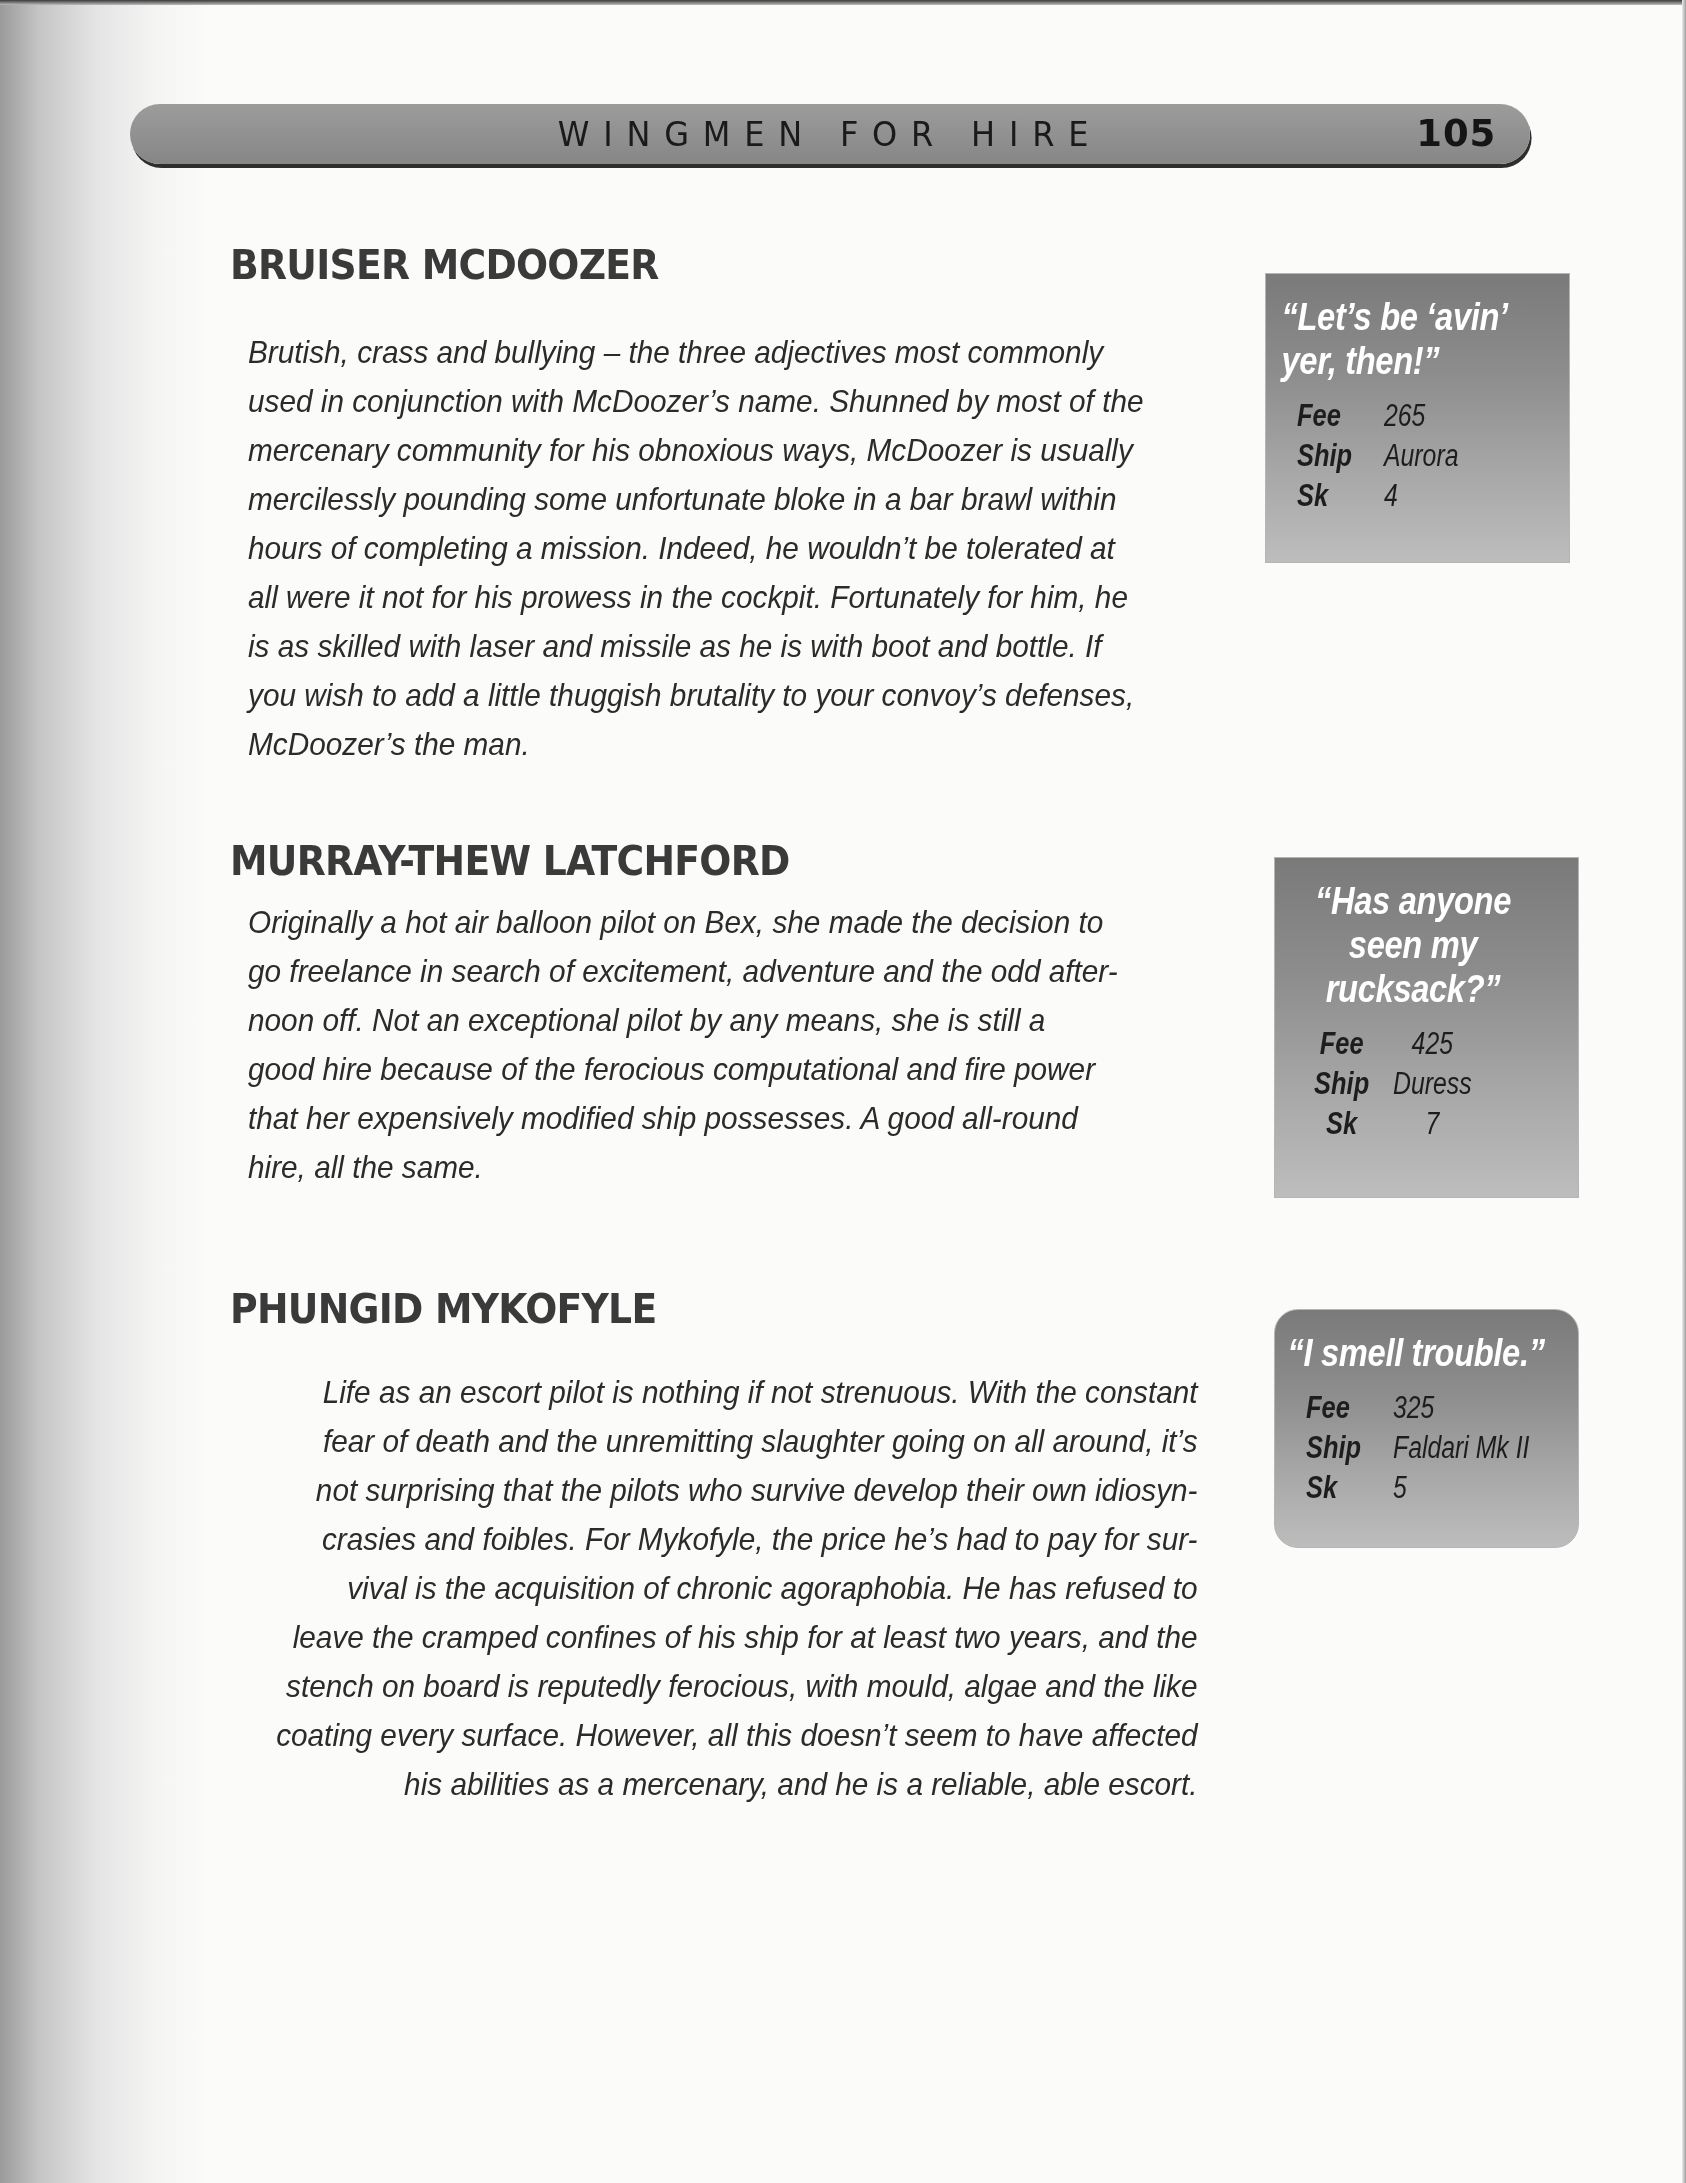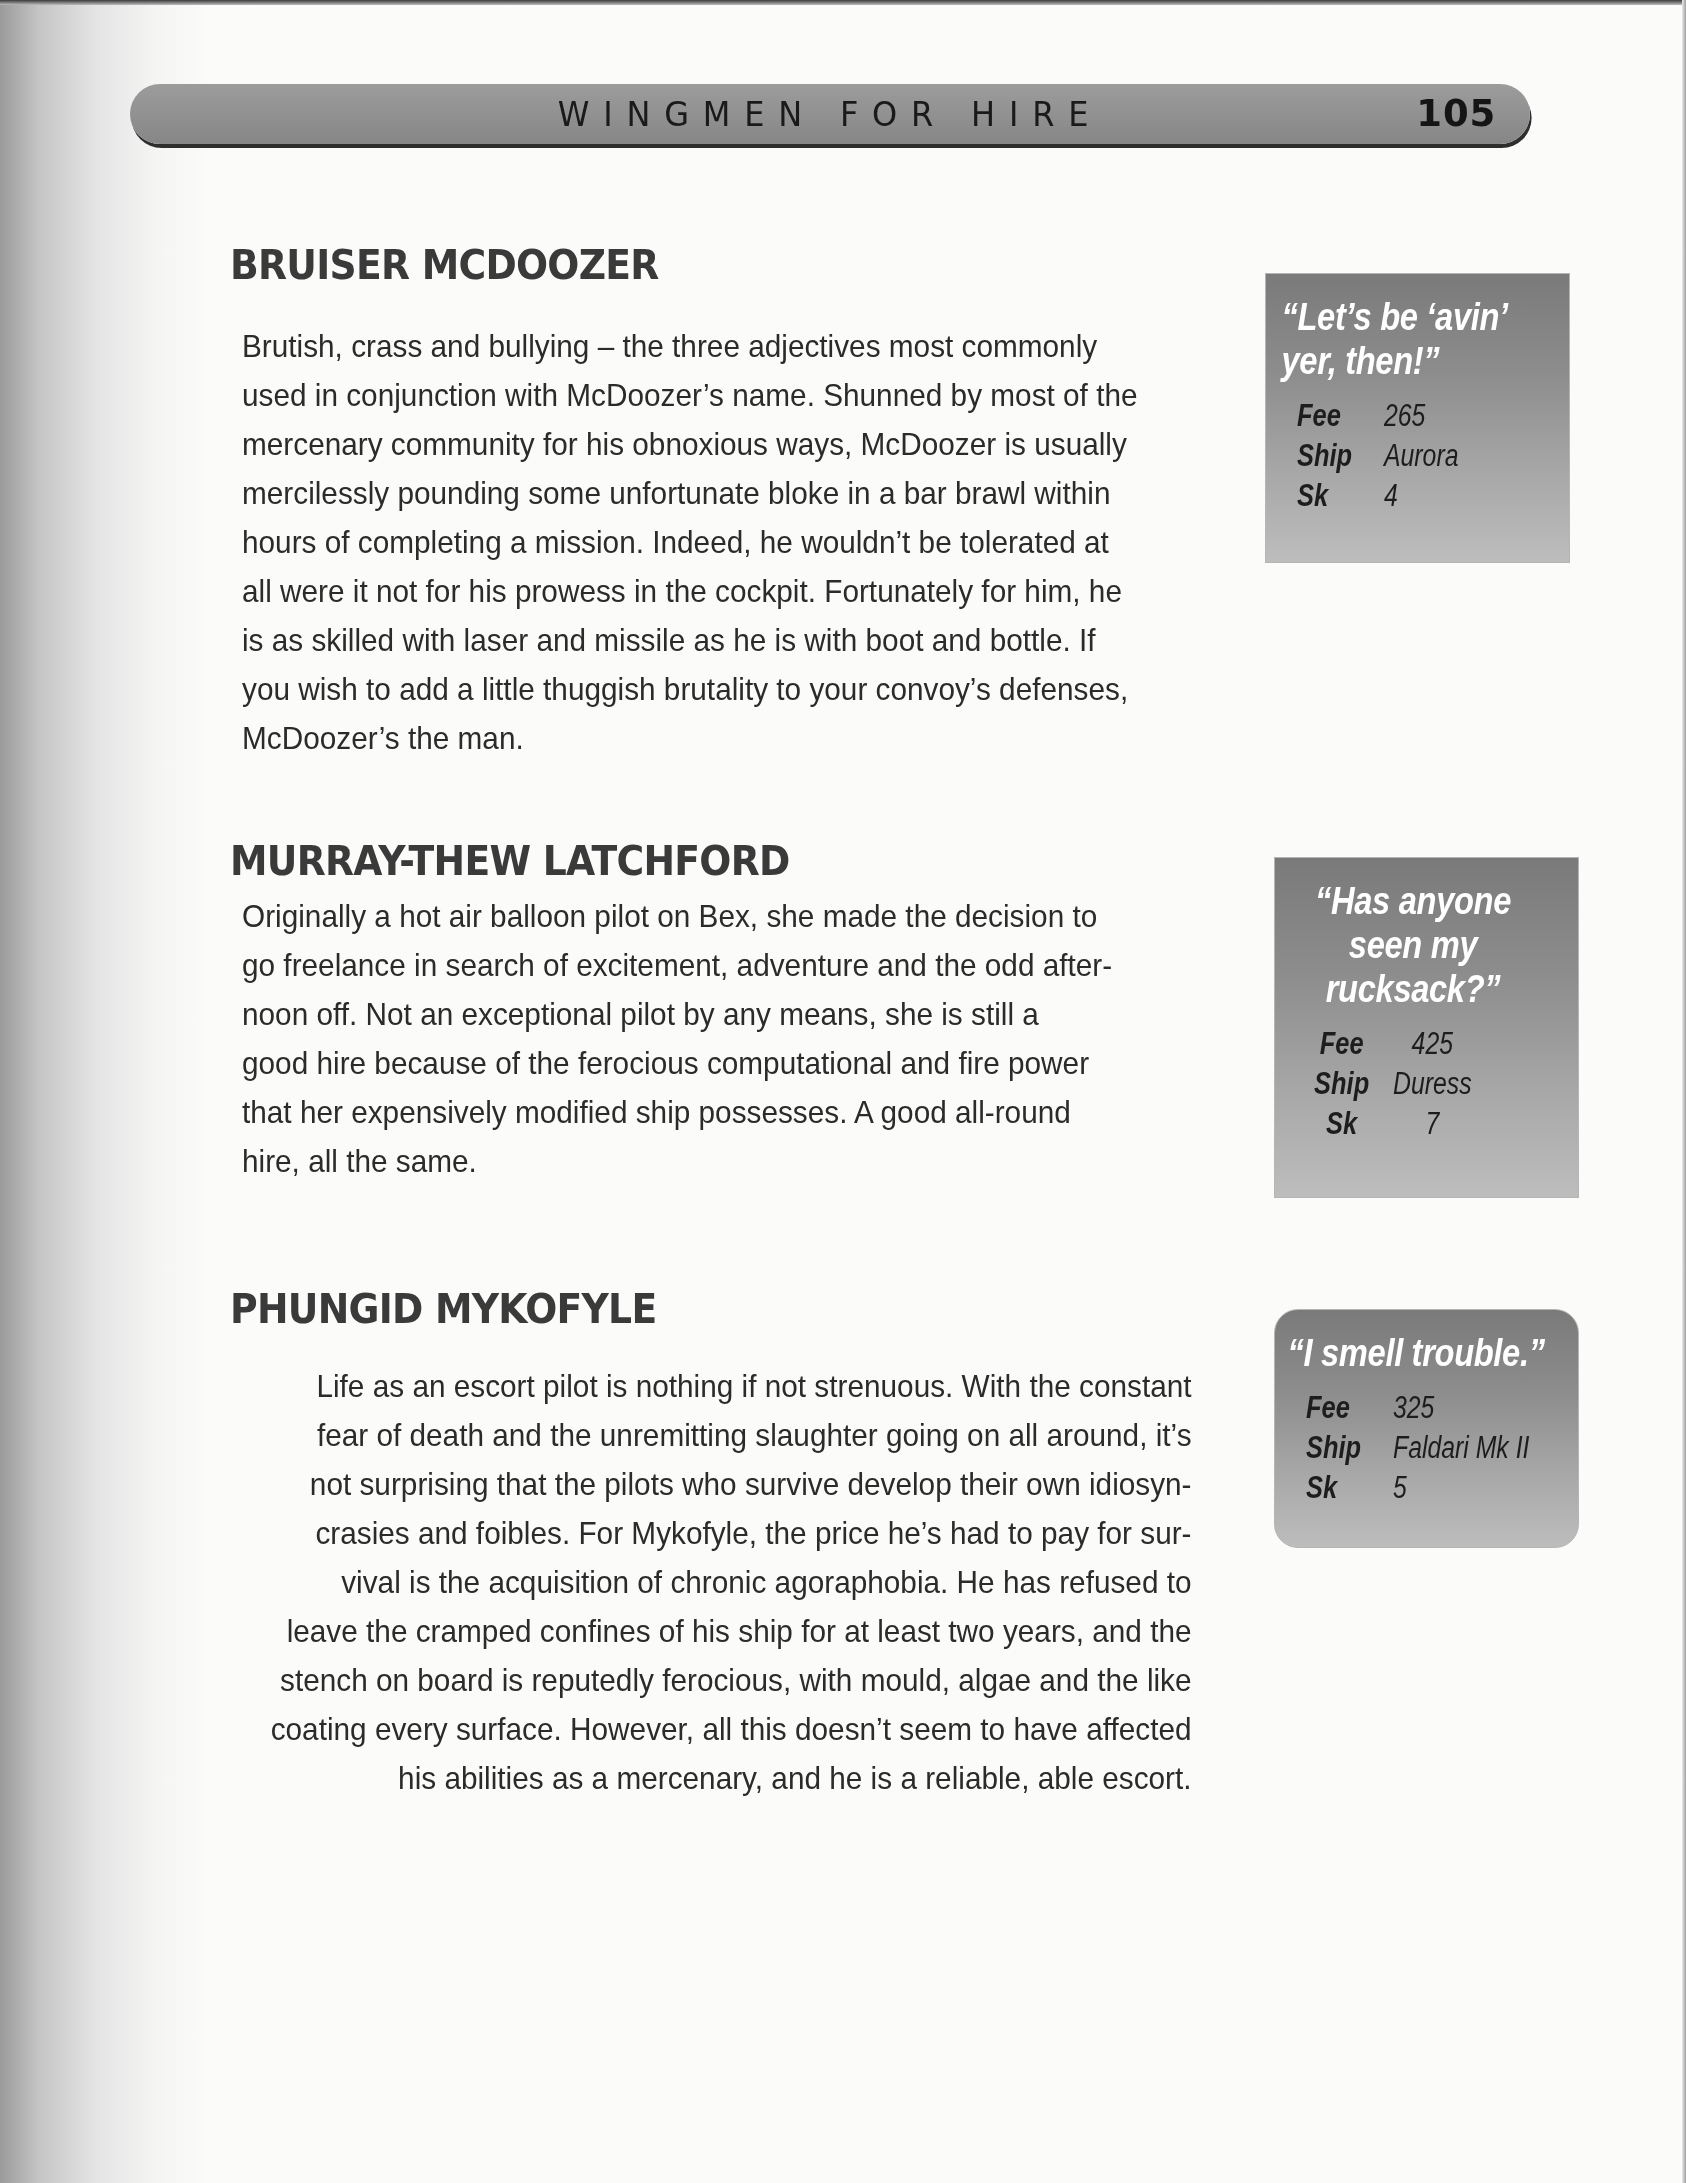--- a/index.html
+++ b/index.html
@@ -31,21 +31,21 @@
   .right-edge {
     position: absolute;
     right: 0; top: 0;
     width: 4.9px; height: 2183px;
     background: linear-gradient(to right, #ececec, #8a8a8a);
   }
 
   
   .running-header {
     position: absolute;
-    left: 130px; top: 84px;
+    left: 130px; top: 104px;
     width: 1400px; height: 60px;
     border-radius: 32px;
     background: linear-gradient(to bottom, #9c9c9c, #8f8f8f 60%, #868686);
     box-shadow: 1.6px 4px 0 #2e2e2e;
   }
   .running-title {
     position: absolute;
     left: 0; right: 0;
     top: 11.3px;
     text-align: center;
@@ -78,21 +78,22 @@
     letter-spacing: -0.8px;
     color: #3a3a3a;
     transform: scaleX(0.92);
     transform-origin: left center;
     white-space: nowrap;
   }
   .section-body {
     position: absolute;
     left: 230px;
     width: 1021px;
-    margin: 12px;
+    margin: 18px;
+    font-style: italic;
   }
   .body-line {
     display: block;
     height: 49px;
     line-height: 49px;
     font-family: "Liberation Sans", sans-serif;
     font-size: 32px;
     color: #2b2b2b;
     white-space: nowrap;
     transform: scaleX(0.93);

